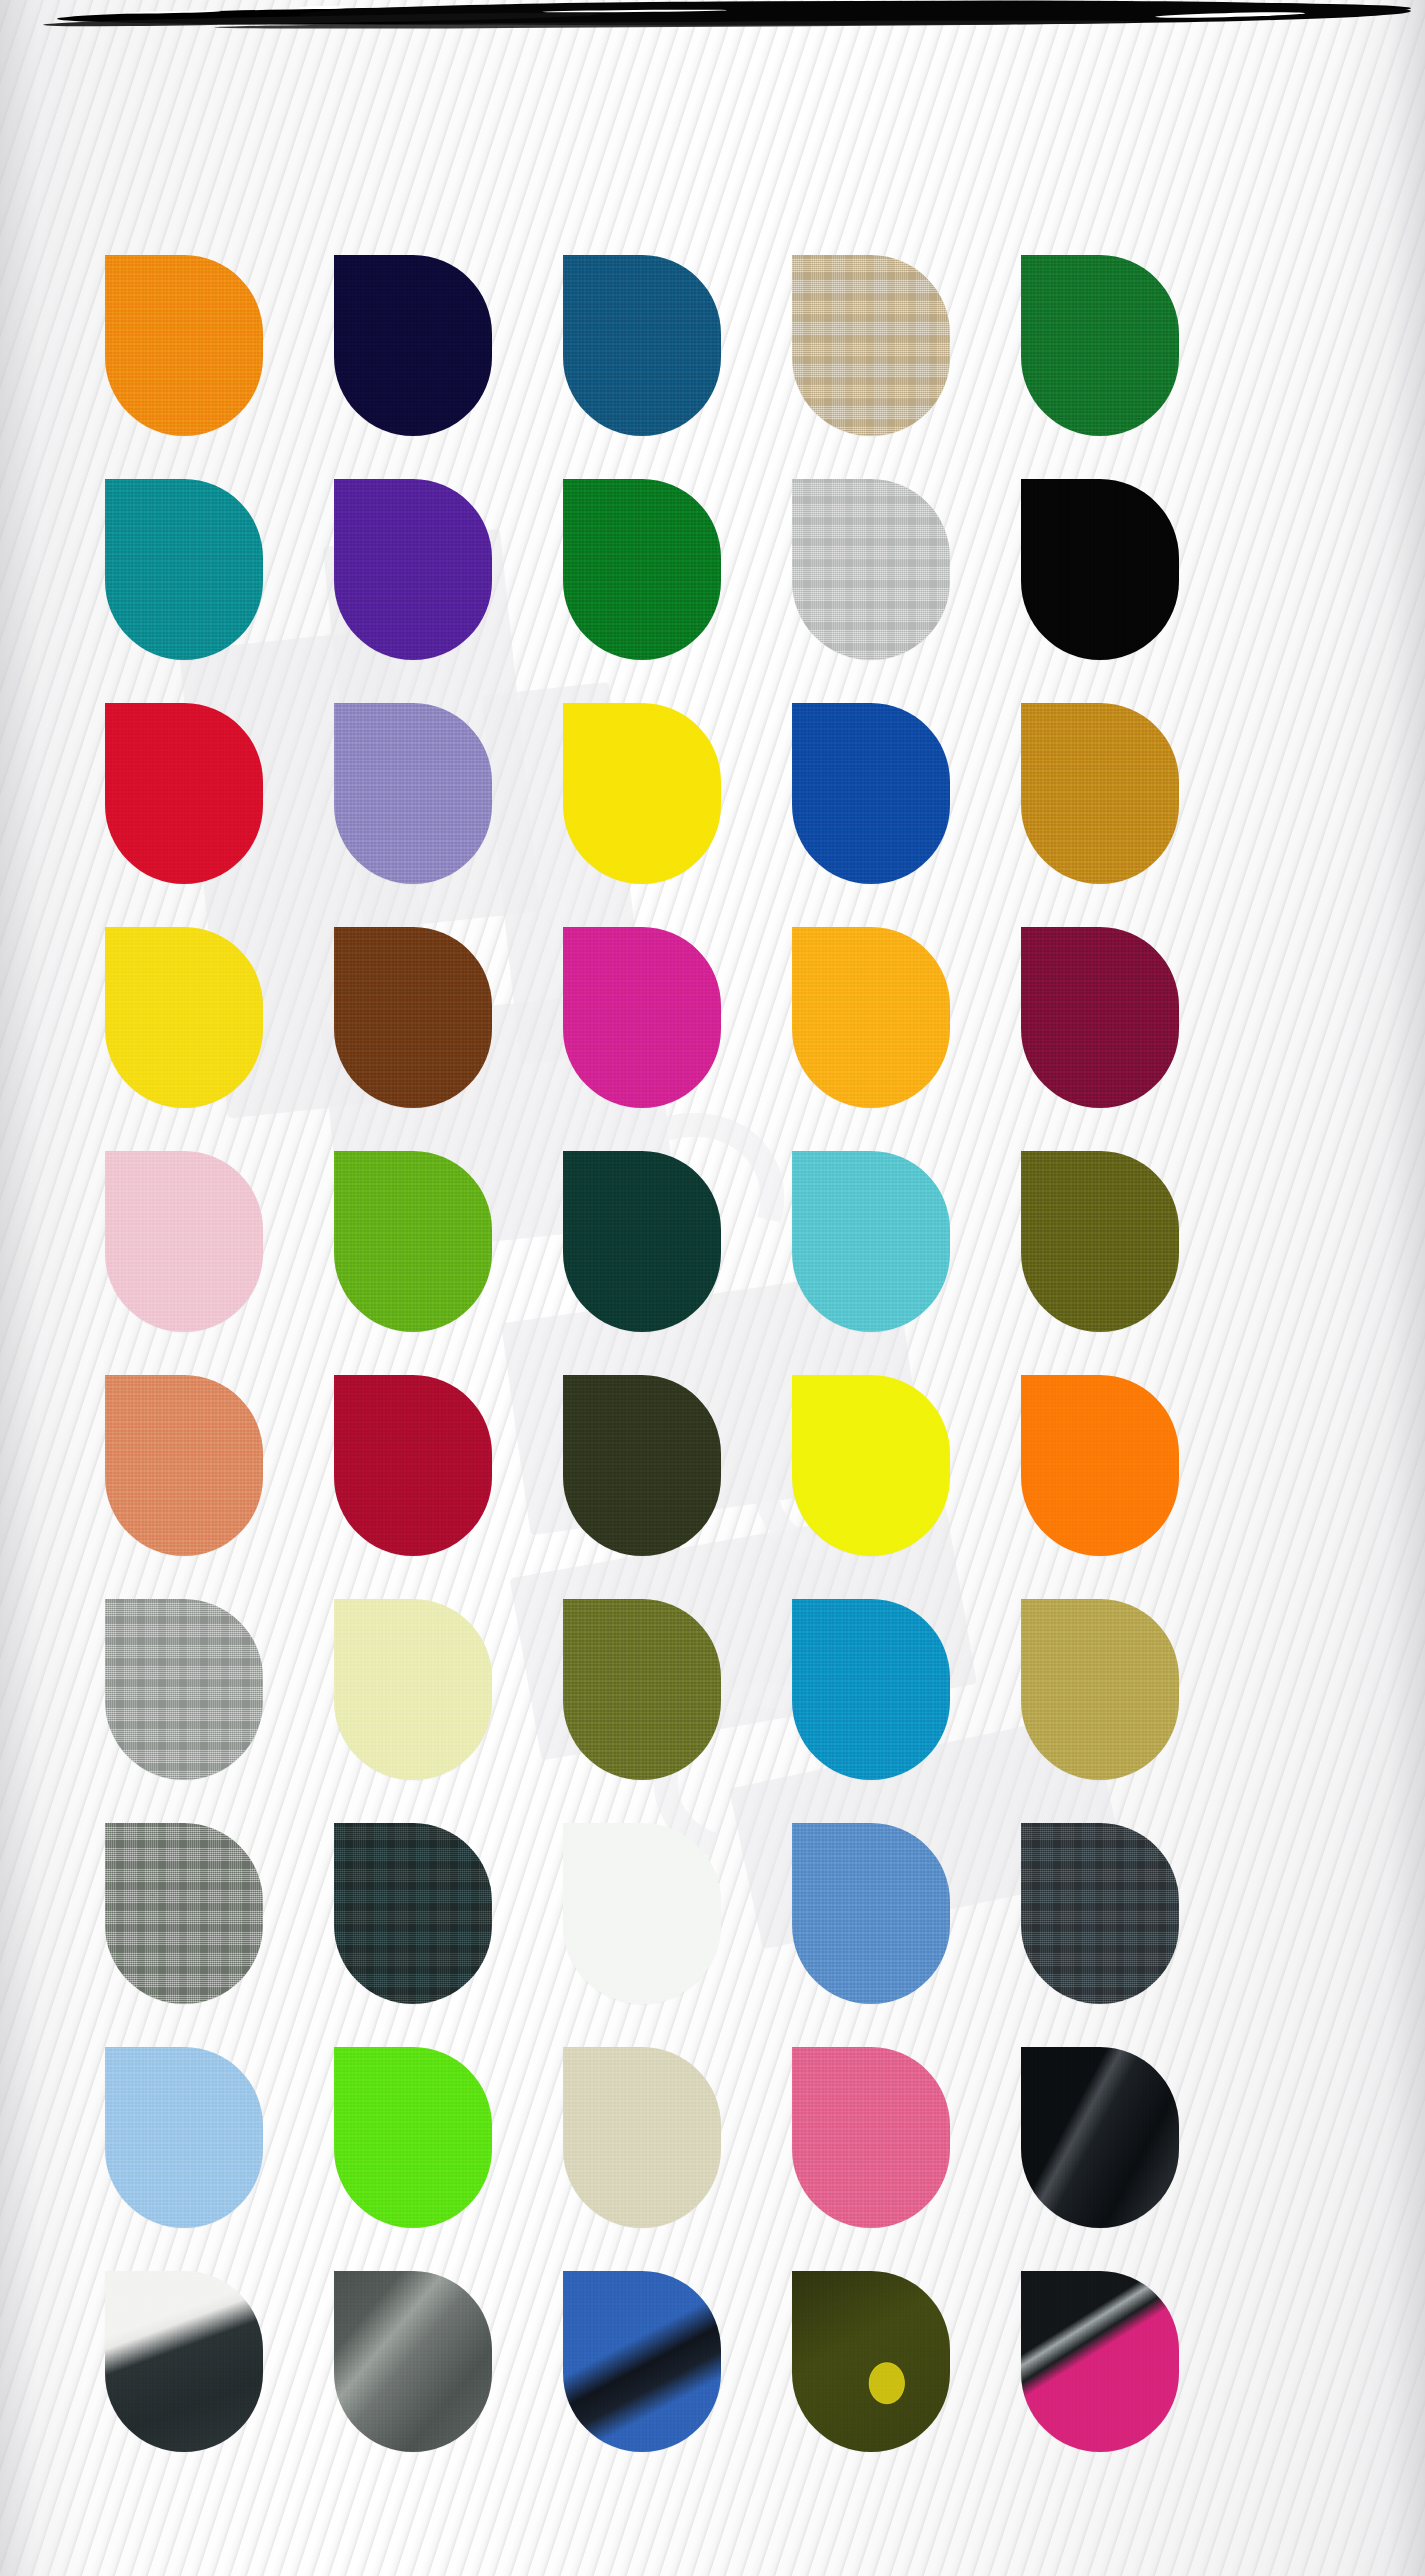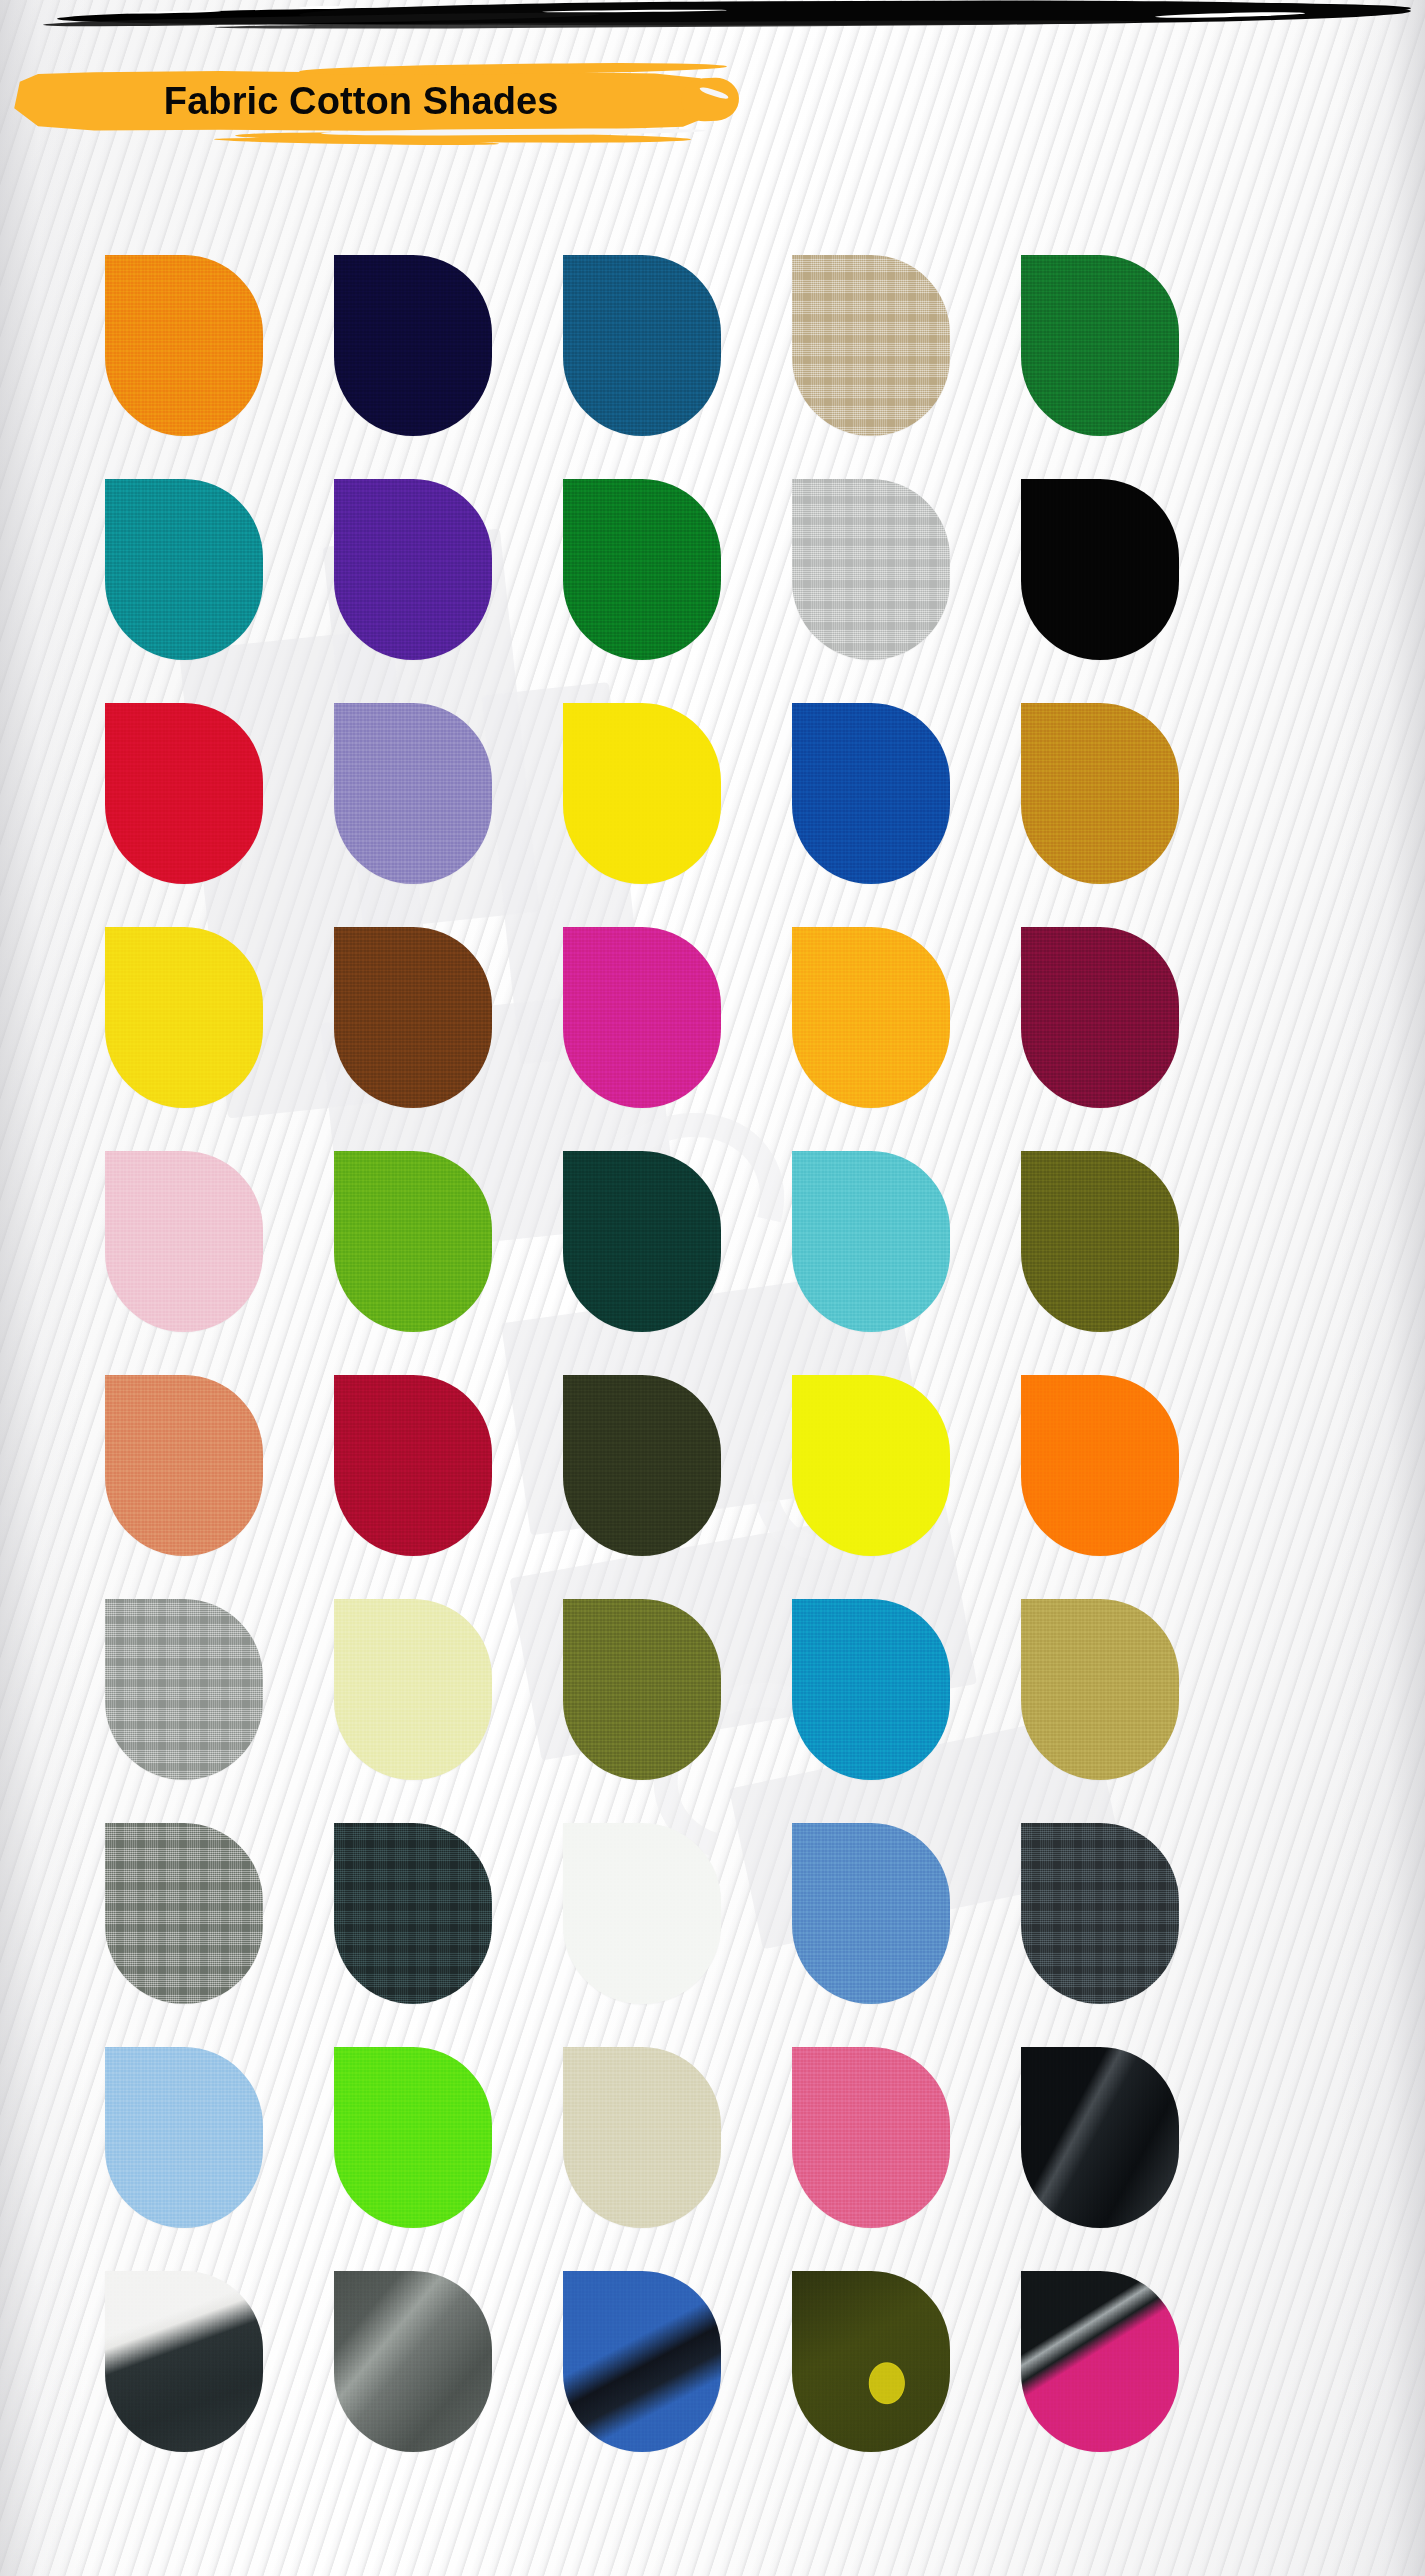--- a/index.html
+++ b/index.html
@@ -206,30 +206,20 @@
     <div class="stroke-a"></div>
     <div class="stroke-b"></div>
     <div class="stroke-c"></div>
     <div class="stroke-d"></div>
     <div class="wisp w1"></div>
     <div class="wisp w2"></div>
     <div class="wisp w3"></div>
     <div class="wisp w4"></div>
   </div>
 
-  <div class="title-banner">
-    <div class="banner-main"></div>
-    <div class="banner-wisp bw-top"></div>
-    <div class="banner-wisp bw-bot"></div>
-    <div class="banner-wisp bw-bot2"></div>
-    <div class="banner-wisp bw-tail"></div>
-    <div class="banner-cut bc1"></div>
-    <div class="banner-cut bc2"></div>
-    <div class="banner-text">Fabric Cotton Shades</div>
-  </div>
 
   <div class="grid" id="swatch-grid">
       <div class="row">
         <div class="cell" title="Orange">
           <div class="swatch " aria-label="Orange" style="background: rgb(239, 139, 17);"></div>
         </div>
         <div class="cell" title="Navy Blue">
           <div class="swatch " aria-label="Navy Blue" style="background: rgb(13, 10, 56);"></div>
         </div>
         <div class="cell" title="Petrol Blue">

